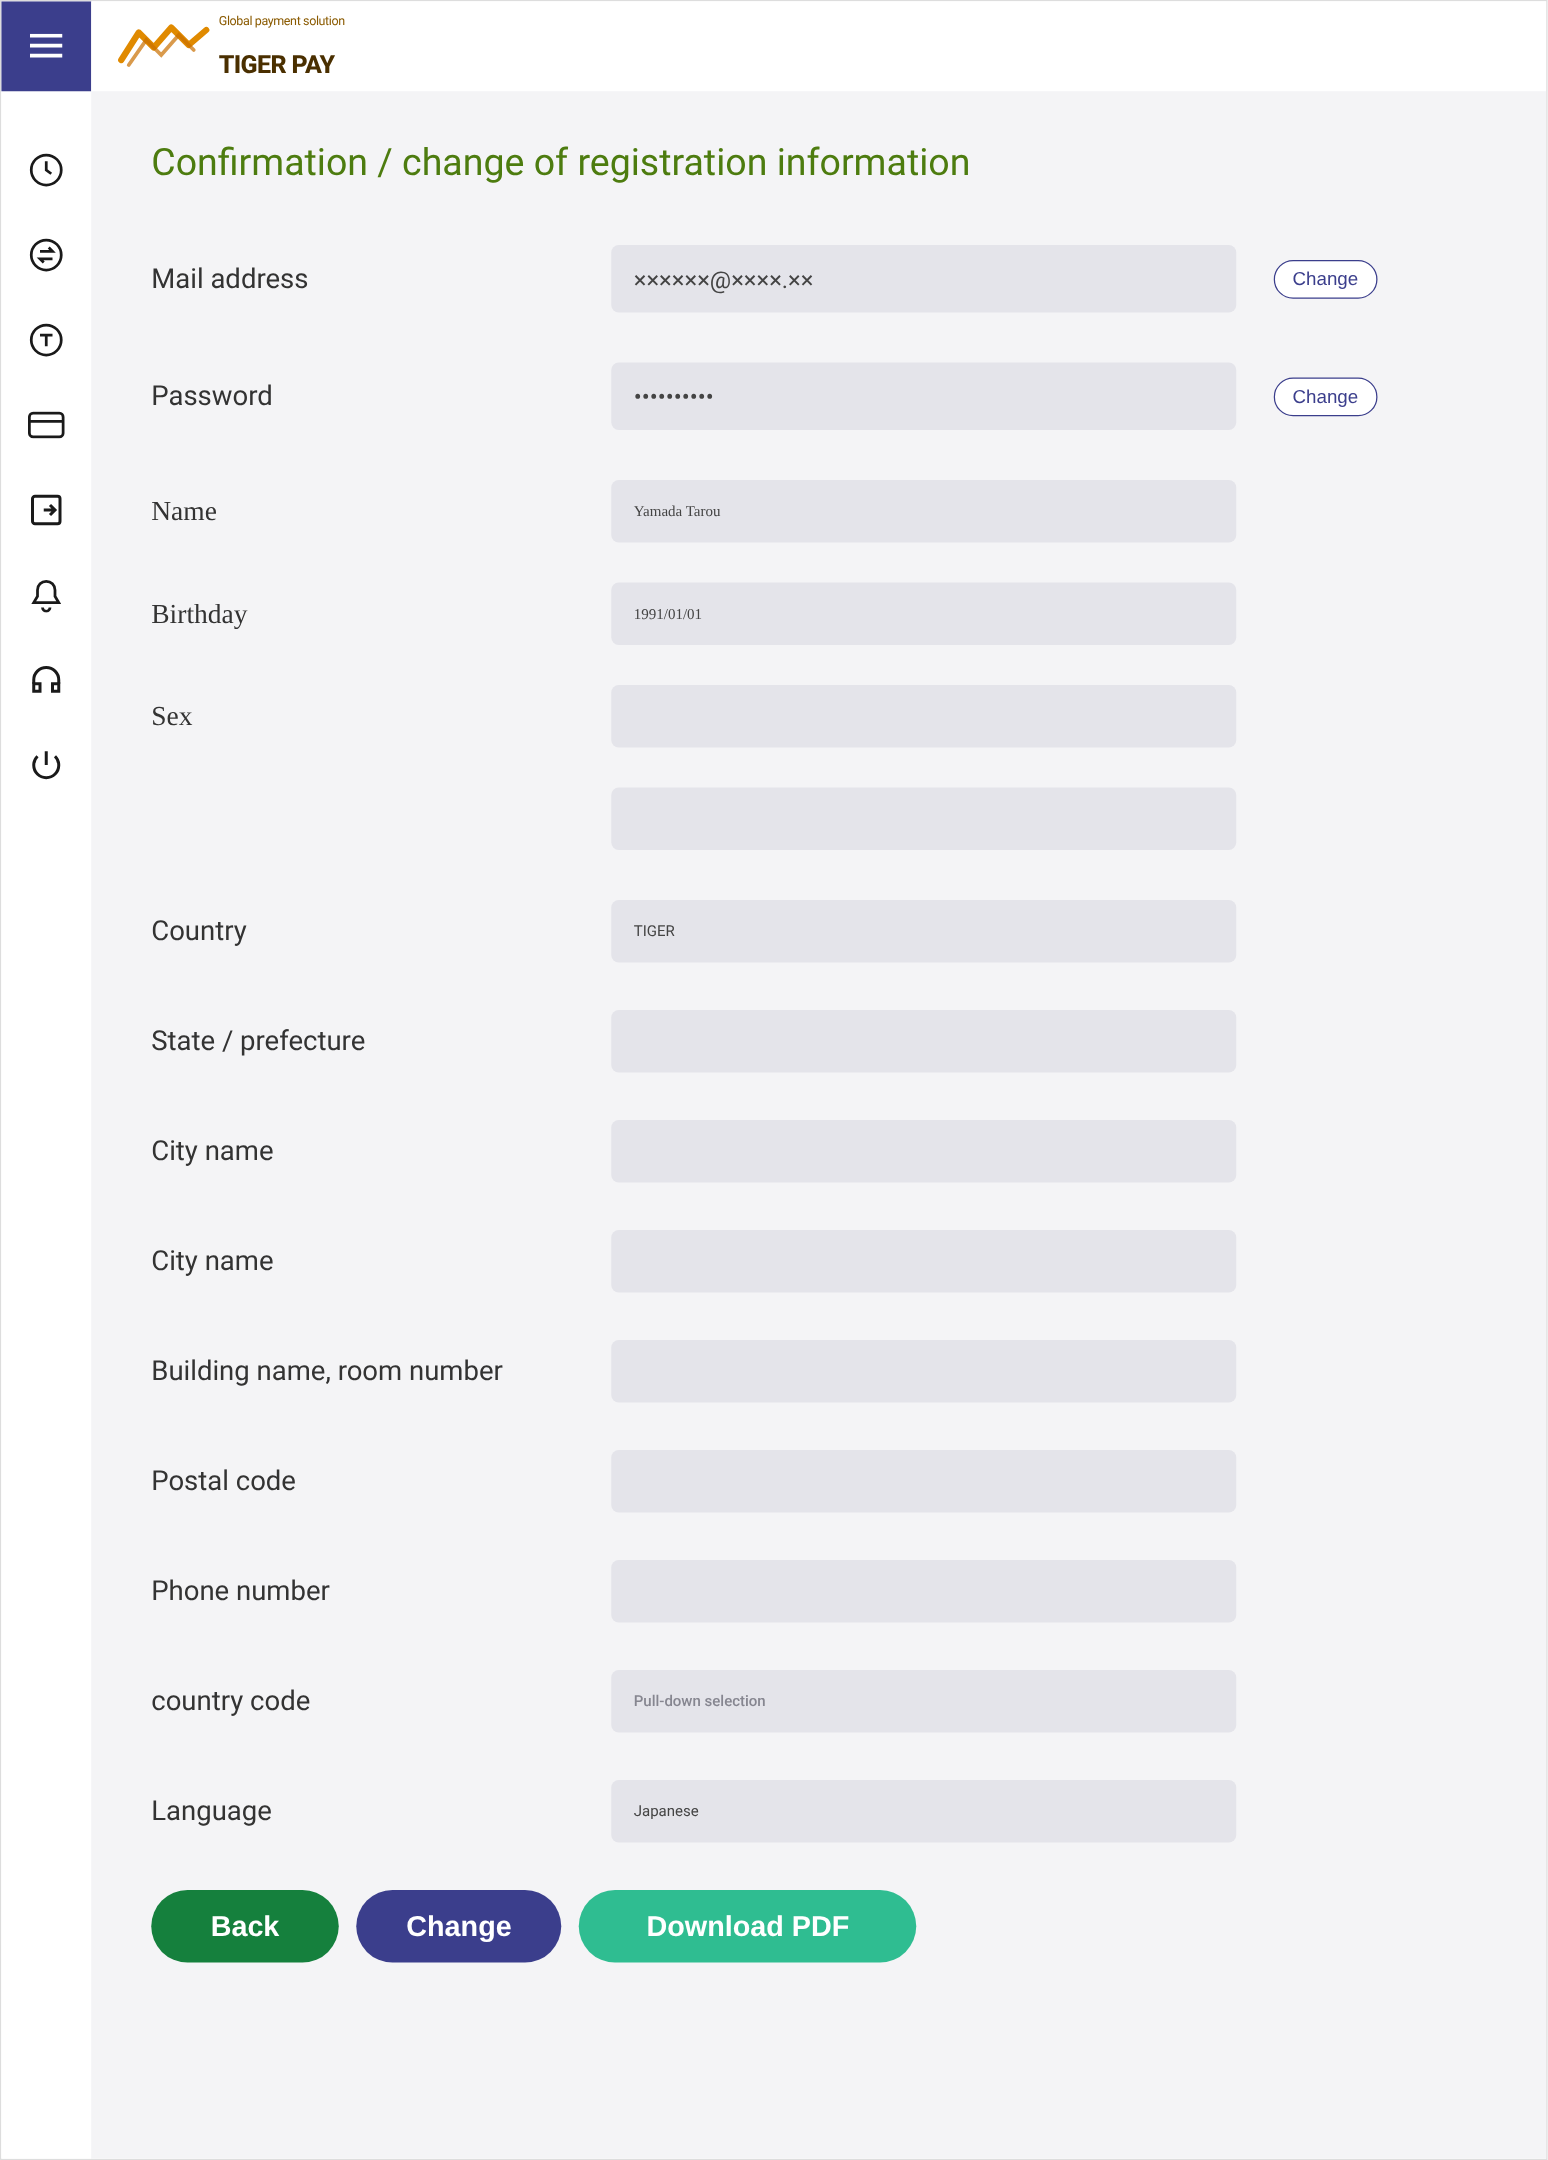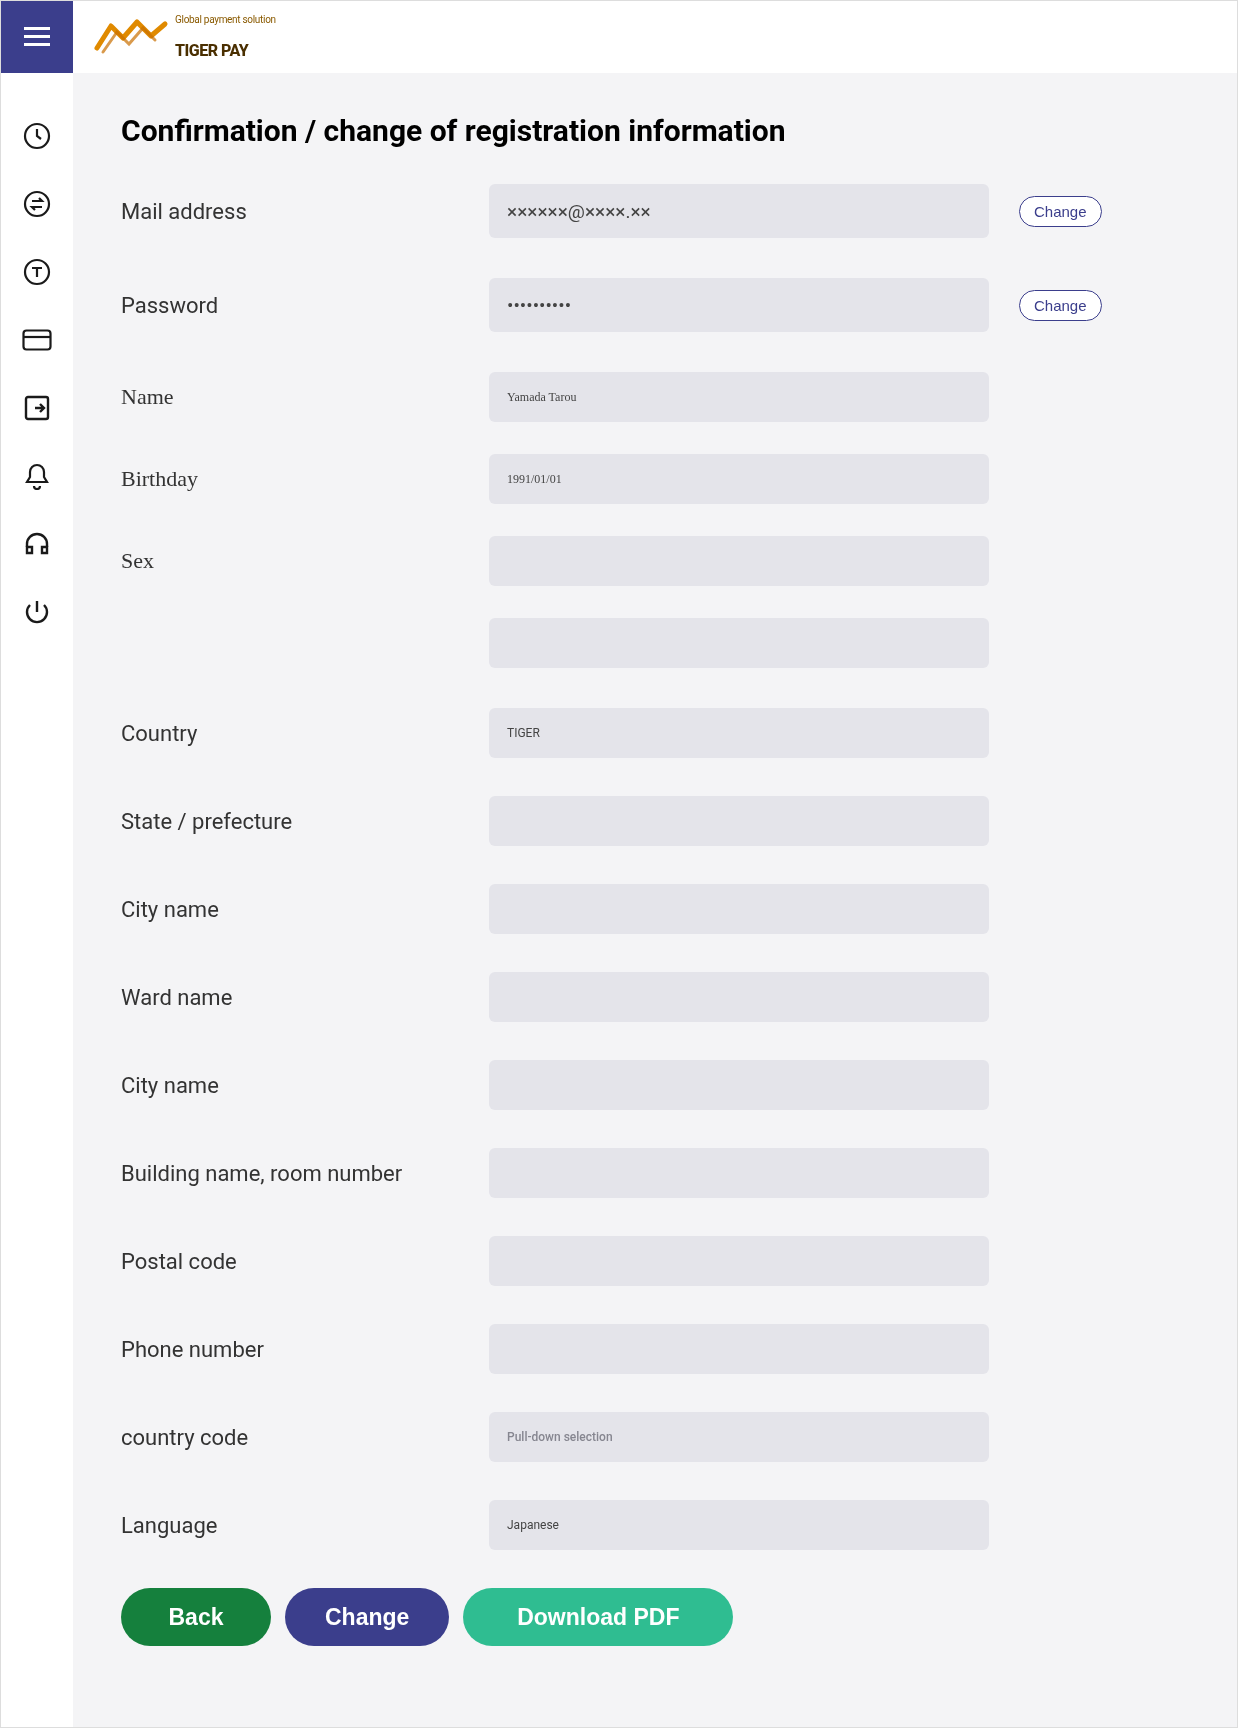--- a/index.html
+++ b/index.html
@@ -83,39 +83,39 @@
     flex-direction: column;
     line-height: 1;
   }
   .logo-tagline {
     font-size: 10px;
     color: #8a5a00;
     letter-spacing: -0.3px;
     margin-bottom: 18px;
   }
   .logo-brand {
-    font-size: 16px;
+    font-size: 20px;
     font-weight: 800;
     color: #4a2f00;
     letter-spacing: -0.5px;
   }
 
   .content {
     flex: 1;
     background: #f4f4f6;
     padding: 40px 0 50px 0;
   }
   .inner {
     padding: 0 40px 0 48px;
   }
   .page-title {
     font-size: 30px;
-    font-weight: 700;
-    color: #000000;
-    margin-bottom: 36px;
+    font-weight: 400;
+    color: #4d7c0f;
+    margin-bottom: 48px;
   }
 
   .row {
     display: flex;
     align-items: center;
     margin-bottom: 40px;
   }
   .row.tight { margin-bottom: 32px; font-family: Liberation Serif, serif; }
   .row.tighter { margin-bottom: 38px; }
   .label {
@@ -301,24 +301,20 @@
         <div class="row tighter">
           <div class="label">State / prefecture</div>
           <div class="field sm"></div>
         </div>
 
         <div class="row tighter">
           <div class="label">City name</div>
           <div class="field sm"></div>
         </div>
 
-        <div class="row tighter">
-          <div class="label">Ward name</div>
-          <div class="field sm"></div>
-        </div>
 
         <div class="row tighter">
           <div class="label">City name</div>
           <div class="field sm"></div>
         </div>
 
 
         <div class="row tighter">
           <div class="label">Building name, room number</div>
           <div class="field sm"></div>

